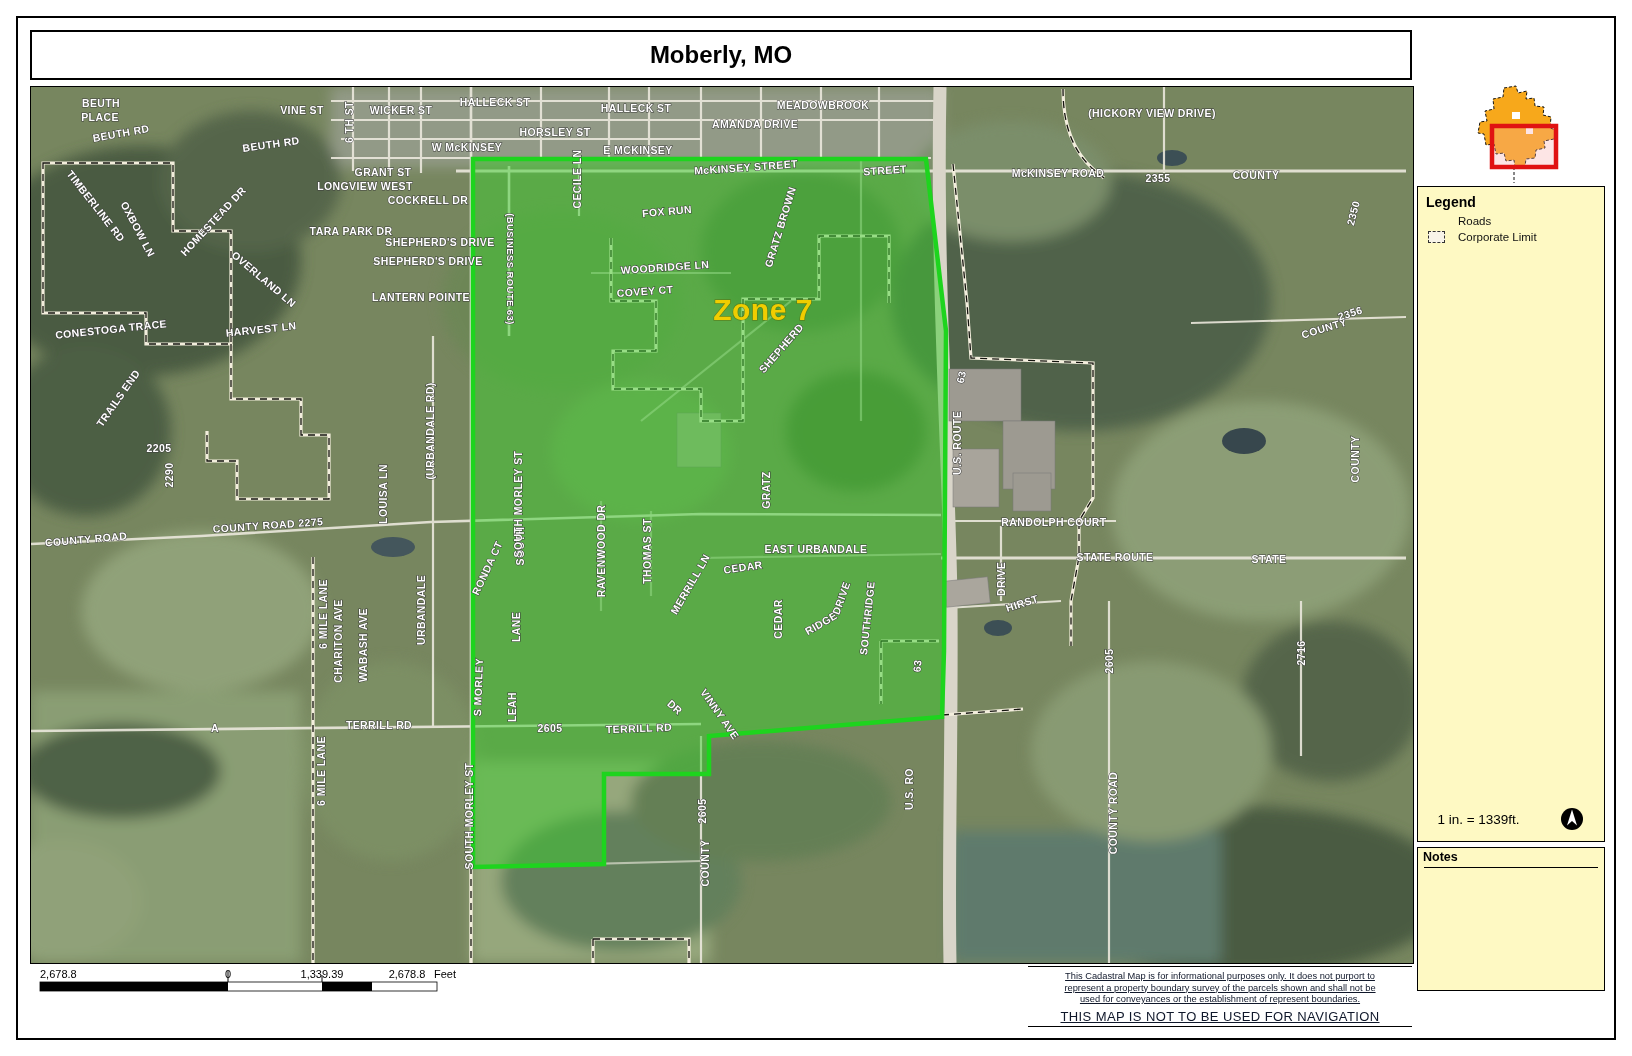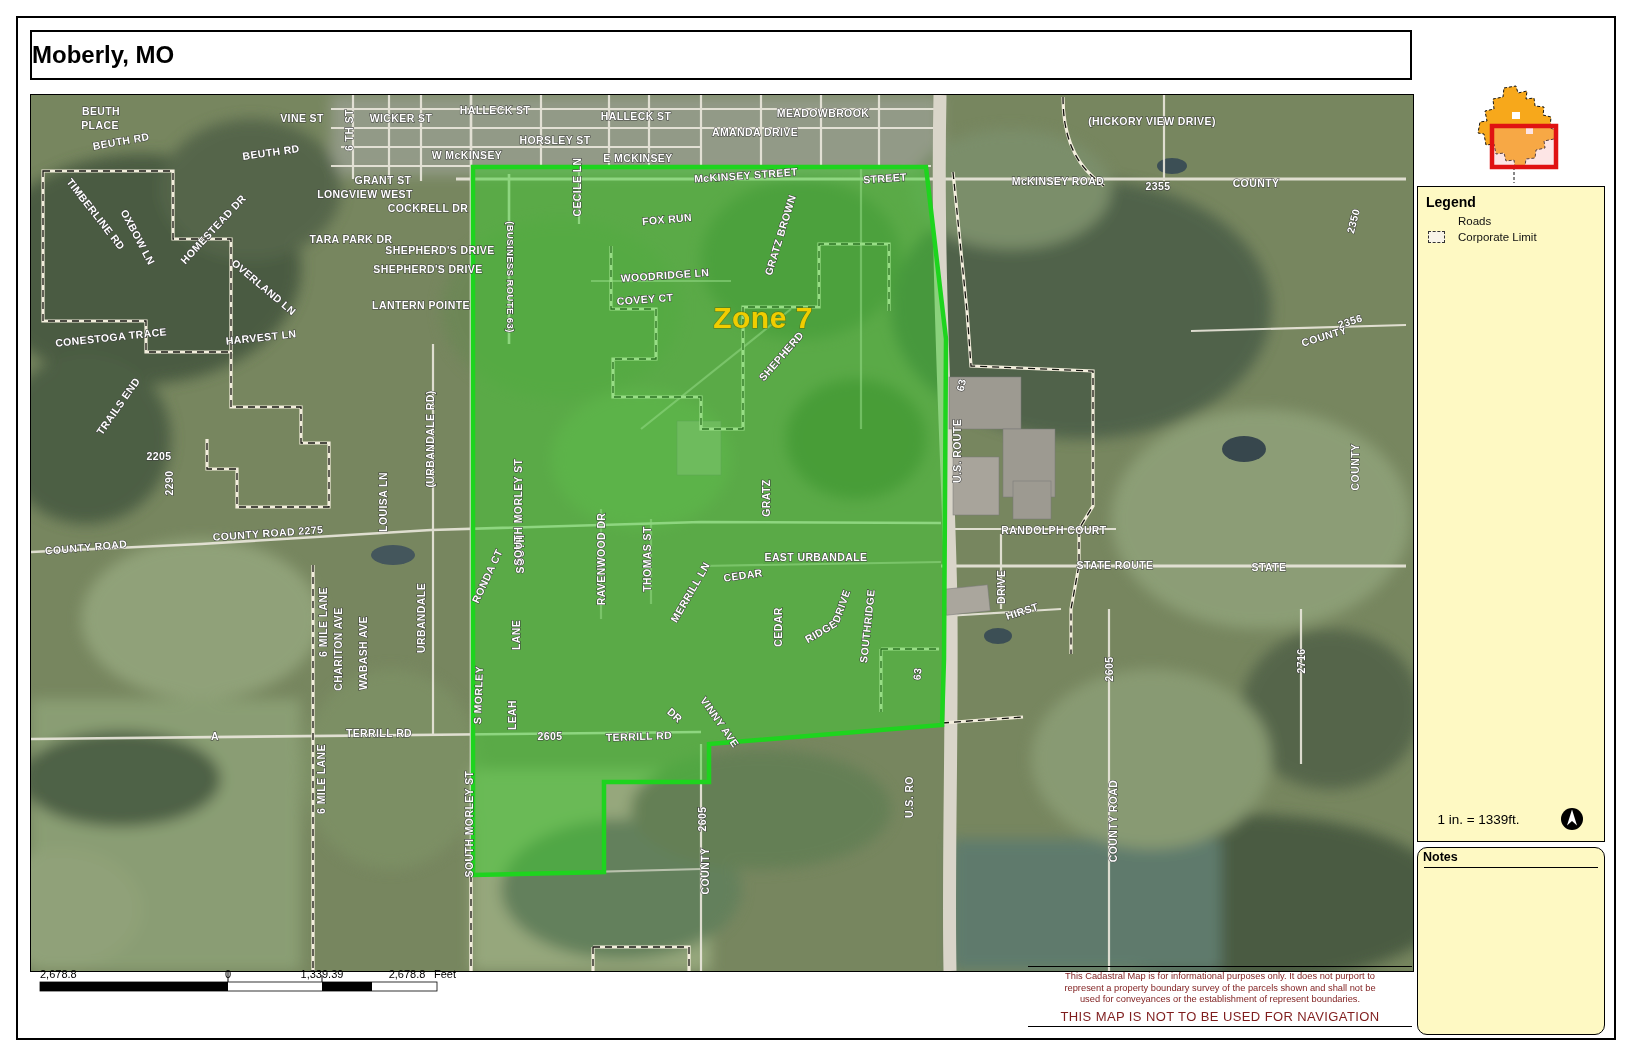--- a/index.html
+++ b/index.html
@@ -2,54 +2,54 @@
 <html><head>
 <meta charset="utf-8">
 <style>
   html,body{margin:0;padding:0;background:#e8e8e8;}
   .page{position:relative;width:1632px;height:1056px;background:#ffffff;
         font-family:"Liberation Sans",sans-serif;overflow:hidden;}
   .outer-border{position:absolute;left:16px;top:16px;width:1596px;height:1020px;
         border:2px solid #000;}
   .title-box{position:absolute;left:30px;top:30px;width:1382px;height:50px;
         border:2px solid #000;background:#fff;display:flex;align-items:center;
-        justify-content:flex-start;box-sizing:border-box;}
+        justify-content:center;box-sizing:border-box;}
   .title-box span{font-weight:bold;font-size:24px;color:#000;}
-  .map-area{position:absolute;left:30px;top:94px;width:1382px;height:876px;
+  .map-area{position:absolute;left:30px;top:86px;width:1382px;height:876px;
         border:1px solid #000;box-sizing:content-box;background:#7dd3fc;}
   .map-area svg{display:block;}
 
   
   .ml{fill:#fff;stroke:#3a3a3a;stroke-width:1.05px;paint-order:stroke;
       font-weight:bold;font-size:10.5px;text-anchor:middle;dominant-baseline:central;
       letter-spacing:.4px;font-family:"Liberation Sans",sans-serif;}
   .zonelbl{stroke:rgba(90,100,0,.55);stroke-width:1.3px;letter-spacing:.5px;}
 
   
   .panel-box{position:absolute;left:1417px;width:188px;border:1px solid #000;
       background:#fef9c3;box-sizing:border-box;}
   .legend-scale-box{top:186px;height:656px;display:flex;flex-direction:column;}
   .legend-title{font-weight:bold;font-size:14px;padding:7px 8px 3px 8px;color:#000;}
   .legend-item{display:flex;align-items:center;gap:13px;padding:2px 6px 2px 10px;
       font-size:11.5px;color:#111;}
   .sym{width:17px;height:12px;flex:0 0 17px;}
   .sym-corporate{border:1.5px dashed #333;background:#f8f4e8;box-sizing:border-box;}
   .scale-row{margin-top:auto;display:flex;align-items:center;justify-content:center;
       gap:39px;padding:0 6px 9px 6px;font-size:13.5px;color:#000;}
-  .notes-box{top:847px;height:188px;border-radius:10px;}
+  .notes-box{top:847px;height:144px;}
   .notes-title{font-weight:bold;font-size:12.5px;padding:2px 5px 1px 5px;color:#000;}
   .notes-rule{border-top:1.5px solid #000;margin:2px 6px 0 6px;}
   .inset-wrap{position:absolute;left:1468px;top:84px;width:104px;height:102px;}
 
   
   .footer-scale{position:absolute;left:30px;top:963px;}
   .footer-scale text{font-size:11px;fill:#000;font-family:"Liberation Sans",sans-serif;}
   .disclaimer{position:absolute;left:1028px;top:966px;width:384px;height:61px;
       border-top:1.5px solid #000;border-bottom:1.5px solid #000;box-sizing:border-box;
-      text-align:center;padding-top:4px;color:#7f1d1d;}
+      text-align:center;padding-top:4px;color:#0f172a;text-decoration:underline;}
   .disclaimer p{margin:0;font-size:9.3px;line-height:11.5px;}
   .disclaimer .warn{font-size:13px;margin-top:5px;letter-spacing:.4px;}
 </style>
 </head>
 <body>
 
 <div class="page">
   <div class="outer-border"></div>
 
   <div class="title-box">

